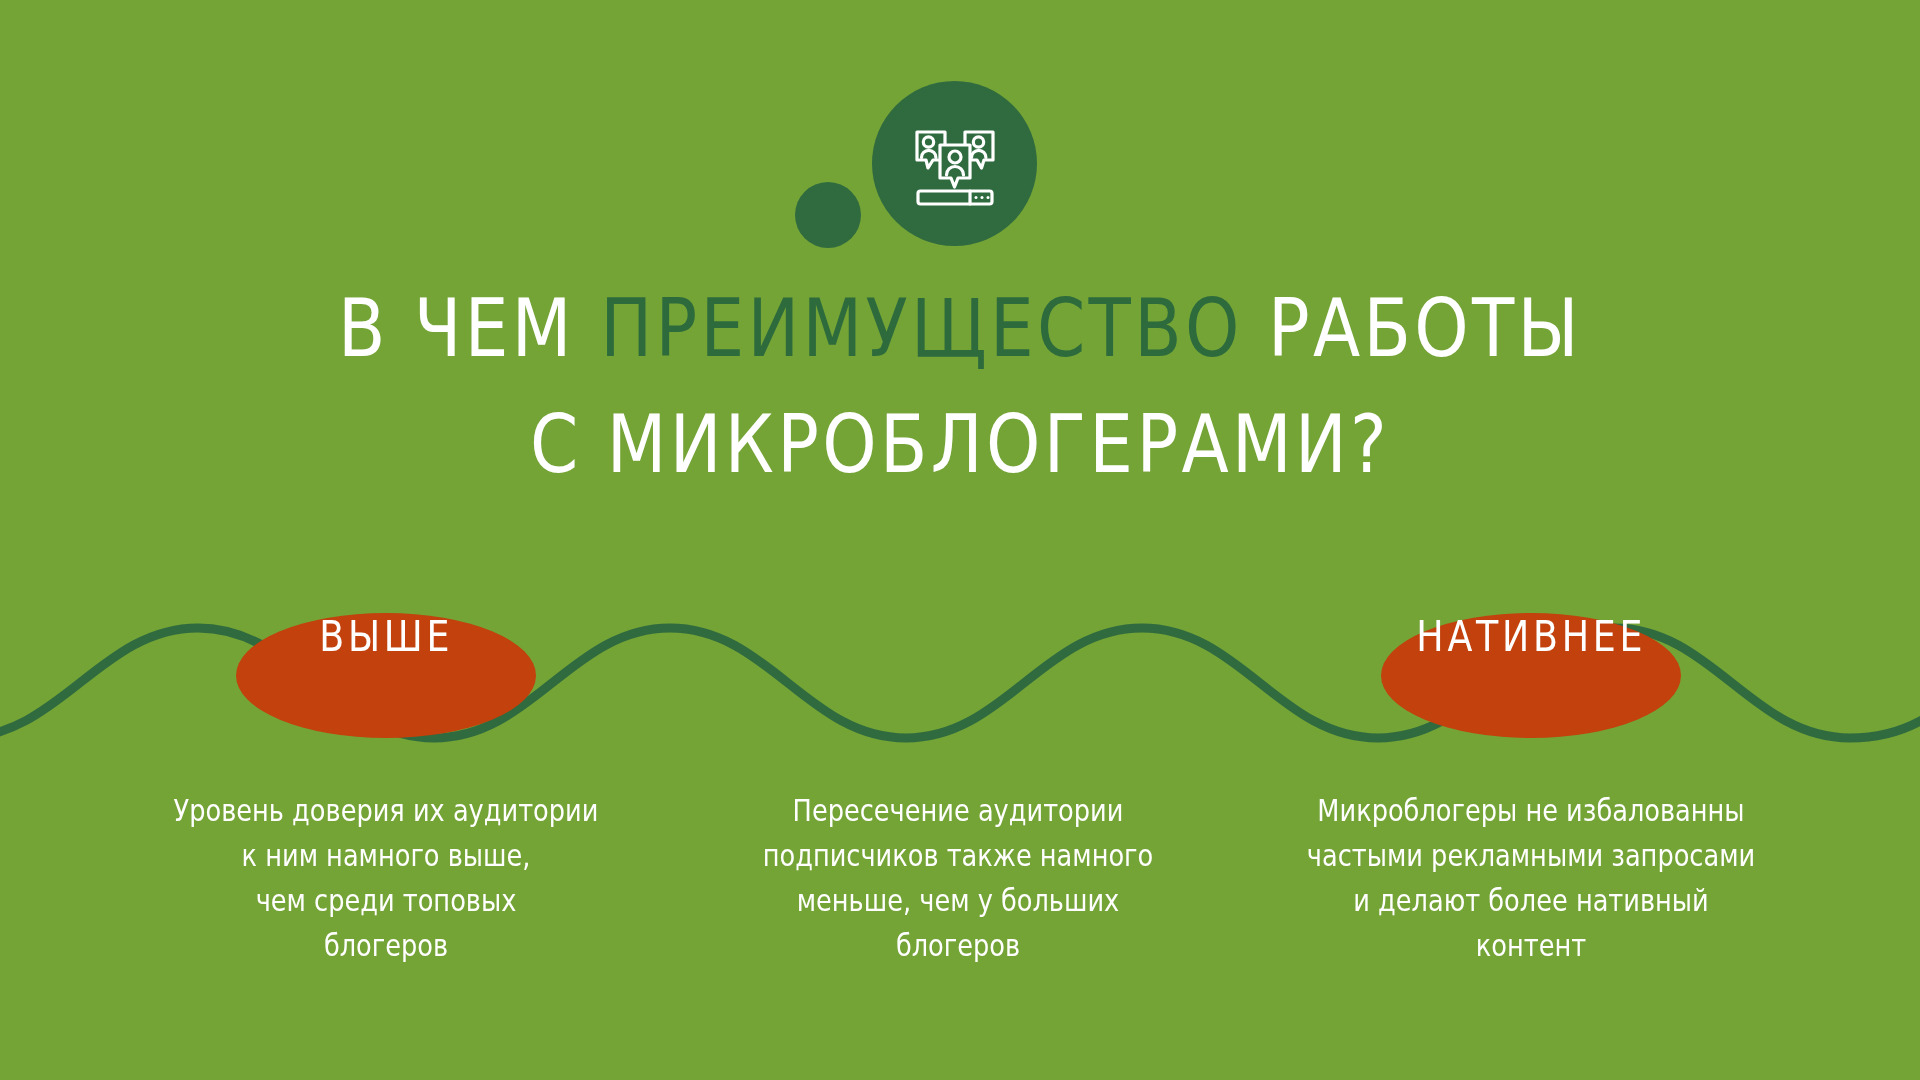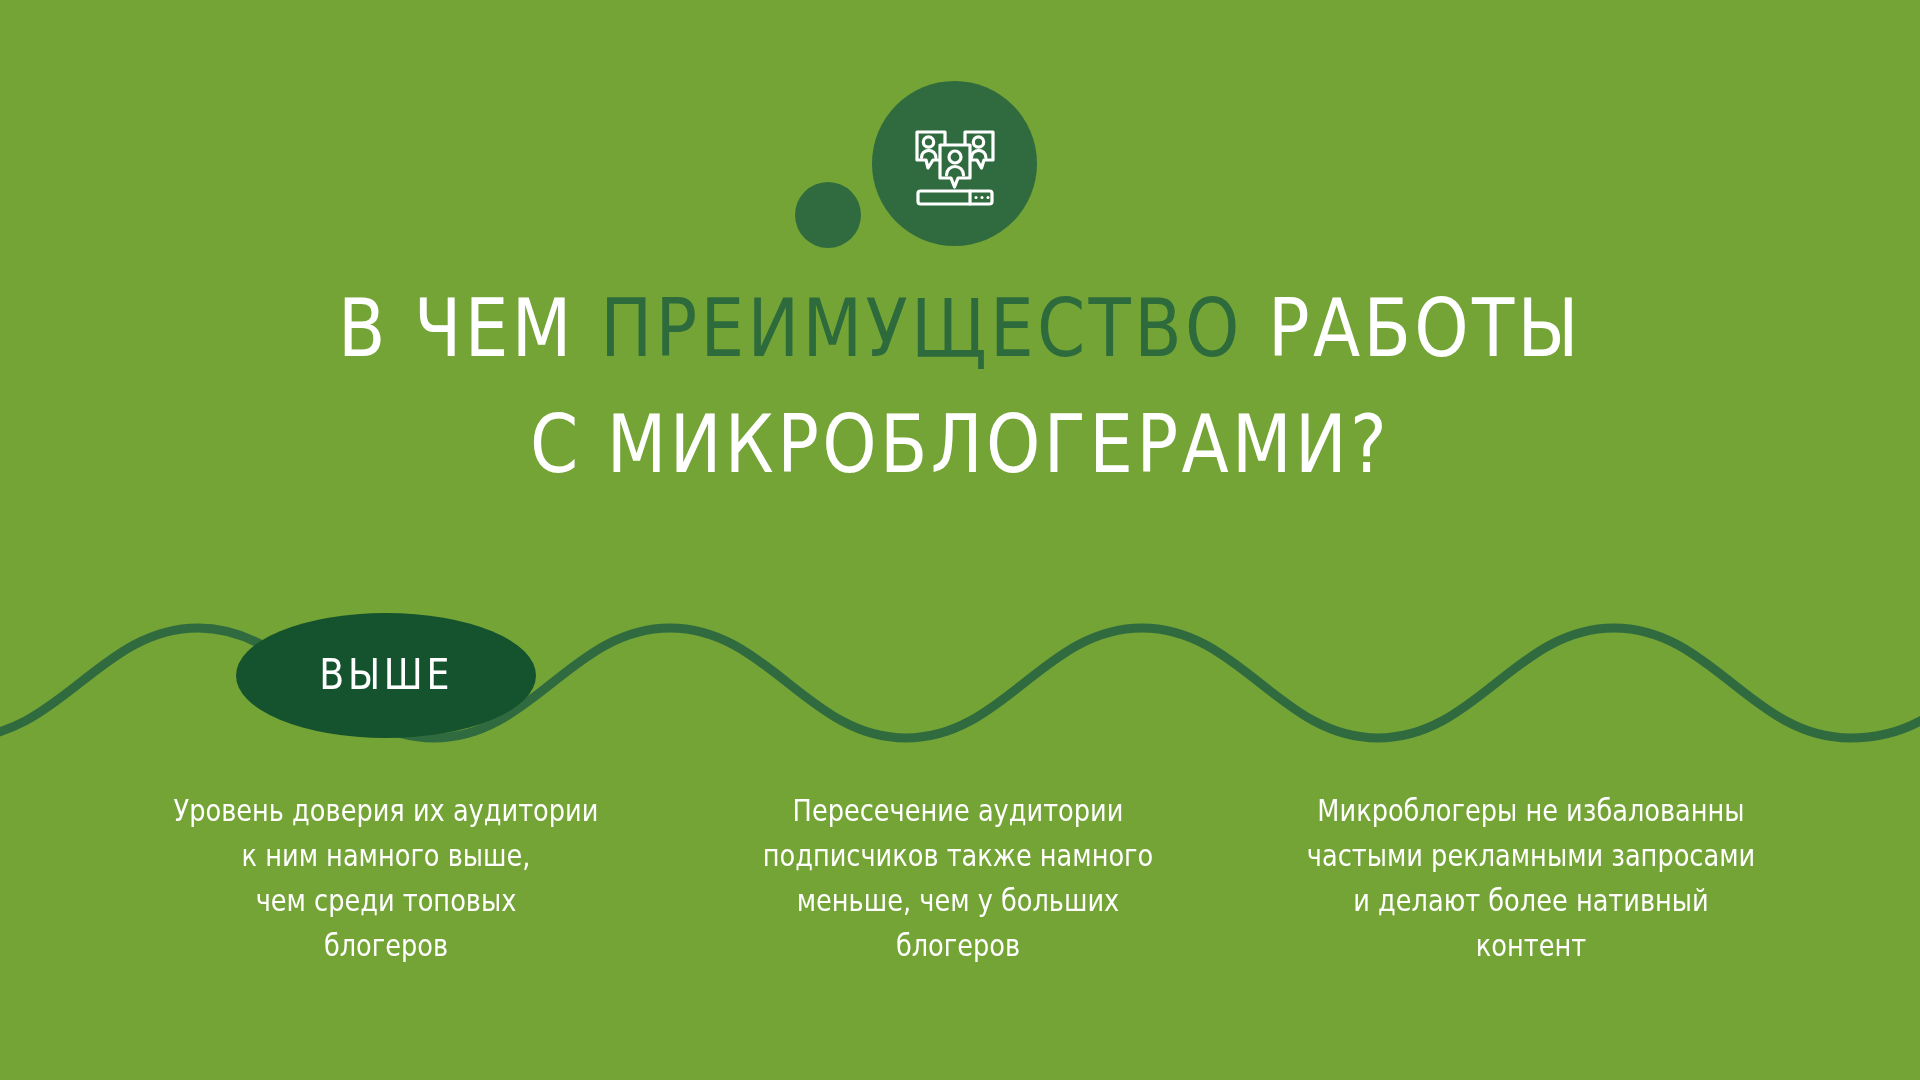--- a/index.html
+++ b/index.html
@@ -74,23 +74,22 @@
     top: 560px;
     width: 1920px;
     height: 250px;
     pointer-events: none;
   }
 
   
   .pill {
     position: absolute;
     border-radius: 50%;
-    background: #14532d;
+    background: #c2410c;
     display: flex;
-    align-items: center;
     justify-content: center;
   }
   .pill-label {
     font-family: "DejaVu Sans Condensed", "Liberation Sans Narrow", "Liberation Sans", sans-serif;
     font-size: 43px;
     letter-spacing: 4px;
     color: #ffffff;
     white-space: nowrap;
     transform: scaleX(0.94) translateY(-2px);
   }
@@ -161,20 +160,23 @@
              C 1004 178, 1044 68, 1142 68
              C 1240 68, 1280 178, 1378 178
              C 1476 178, 1516 68, 1614 68
              C 1712 68, 1752 178, 1850 178
              C 1908 178, 1940 150, 1960 130" fill="none" stroke="#2f6b3f" stroke-width="9" stroke-linecap="round"></path>
   </svg>
 
   <div class="pill" id="pill-0">
     <span class="pill-label" style="text-transform: uppercase;">выше</span>
   </div>
+  <div class="pill" id="pill-2">
+    <span class="pill-label" style="text-transform: uppercase;">нативнее</span>
+  </div>
 
   <div class="desc" id="desc-0">
     <span>Уровень доверия их аудитории</span>
     <span>к ним намного выше,</span>
     <span>чем среди топовых</span>
     <span>блогеров</span>
   </div>
   <div class="desc" id="desc-1">
     <span>Пересечение аудитории</span>
     <span>подписчиков также намного</span>

